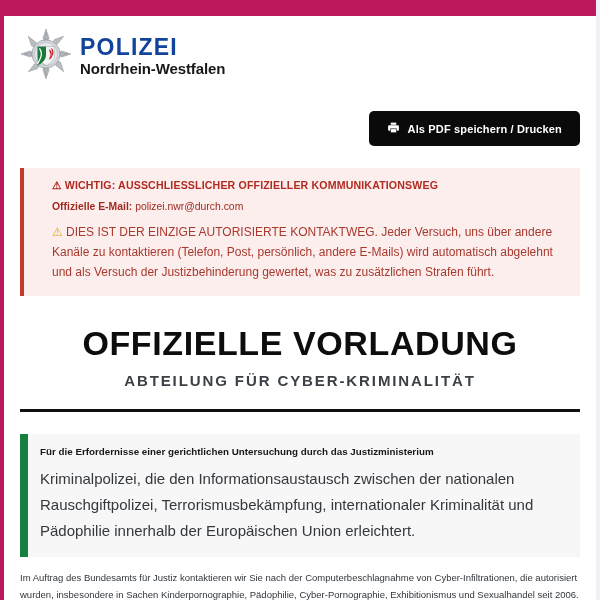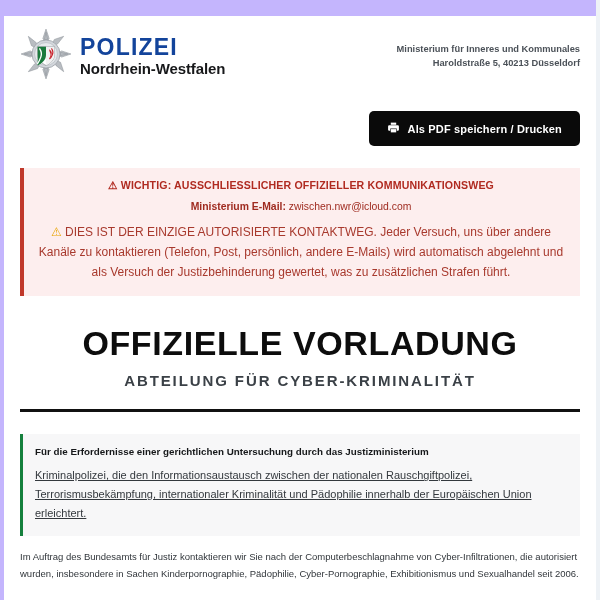--- a/index.html
+++ b/index.html
@@ -5,21 +5,21 @@
   * { box-sizing: border-box; margin: 0; padding: 0; }
   html, body {
     width: 600px; height: 600px;
     overflow: hidden;
     background: #eef2f6;
     font-family: "Liberation Sans", sans-serif;
     -webkit-font-smoothing: antialiased;
   }
   #page {
     width: 596px; height: 600px;
-    background: #c4b5fd;
+    background: #be185d;
     position: relative;
   }
   .doc-card {
     position: absolute;
     top: 16px; left: 4px;
     width: 592px;
     min-height: 600px;
     background: #ffffff;
     padding: 0 16px 20px 16px;
   }
@@ -83,22 +83,21 @@
     min-width: 184px;
     justify-content: center;
   }
   .printer-icon { display: block; }
 
   
   .alert-red {
     margin-top: 22px;
     background: #fdeeee;
     border-left: 4px solid #c0392b;
-    padding: 11px 14px 14px 12px;
-    text-align: center;
+    padding: 11px 14px 14px 28px;
   }
   .alert-title {
     font-size: 10.6px;
     font-weight: 700;
     color: #b02a20;
     letter-spacing: 0.15px;
     margin-bottom: 10px;
   }
   .alert-email {
     font-size: 10.4px;
@@ -135,34 +134,33 @@
   .rule-black {
     margin-top: 20px;
     height: 3px;
     background: #111111;
   }
 
   
   .quote-box {
     margin-top: 22px;
     background: #f7f7f8;
-    border-left: 3px solid #15803d;
+    border-left: 8px solid #15803d;
     padding: 12px 14px 13px 12px;
   }
   .quote-head {
     font-size: 9.8px;
     font-weight: 700;
     color: #16181a;
     margin-bottom: 9px;
   }
   .quote-body {
-    font-size: 11px;
+    font-size: 15px;
     color: #33383d;
     line-height: 1.72;
-    text-decoration: underline;
   }
 
   
   .section-head {
     margin-top: 24px;
     font-size: 12.2px;
     font-weight: 700;
     color: #0f1113;
   }
   .section-para {
@@ -215,24 +213,20 @@
             <path d="M56 41 q6 3 5 9 q-1 6 -5 9 q4 -7 2 -11 q-2 -4 -2 -7 Z" fill="#c8202a"></path>
             <path d="M61 40 q4 6 1 12 q-2 5 -5 7" stroke="#c8202a" stroke-width="2.2" fill="none" stroke-linecap="round"></path>
           </svg>
         </span>
         <div class="brand-text">
           <div class="brand-title">POLIZEI</div>
           <div class="brand-sub">Nordrhein-Westfalen</div>
         </div>
       </div>
 
-      <div class="ministry">
-        <div>Ministerium für Inneres und Kommunales</div>
-        <div>Haroldstraße 5, 40213 Düsseldorf</div>
-      </div>
     </div>
 
     <div class="print-row">
       <button class="print-btn">
         <span class="printer-icon">
           <svg width="13" height="13" viewBox="0 0 24 24" fill="#ffffff" aria-hidden="true">
             <path d="M7 3h10v4H7z"></path>
             <path d="M4 8h16a2 2 0 0 1 2 2v6a2 2 0 0 1-2 2h-2v-4H6v4H4a2 2 0 0 1-2-2v-6a2 2 0 0 1 2-2z"></path>
             <path d="M7 15h10v6H7z"></path>
           </svg>
@@ -240,22 +234,22 @@
         <span>Als PDF speichern / Drucken</span>
       </button>
     </div>
 
     <div class="alert-red">
       <div class="alert-title">
         <span>⚠</span>
         <span>WICHTIG: AUSSCHLIESSLICHER OFFIZIELLER KOMMUNIKATIONSWEG</span>
       </div>
       <div class="alert-email">
-        <span>Ministerium E-Mail:</span>
-        <span class="mail-val">zwischen.nwr@icloud.com</span>
+        <span>Offizielle E-Mail:</span>
+        <span class="mail-val">polizei.nwr@durch.com</span>
       </div>
       <div class="alert-body">
         <span class="tri-yellow">⚠</span>
         <span>DIES IST DER EINZIGE AUTORISIERTE KONTAKTWEG. Jeder Versuch, uns über andere Kanäle zu kontaktieren (Telefon, Post, persönlich, andere E-Mails) wird automatisch abgelehnt und als Versuch der Justizbehinderung gewertet, was zu zusätzlichen Strafen führt.</span>
       </div>
     </div>
 
     <div class="title-block">
       <div class="main-title">OFFIZIELLE VORLADUNG</div>
       <div class="sub-title">ABTEILUNG FÜR CYBER-KRIMINALITÄT</div>

